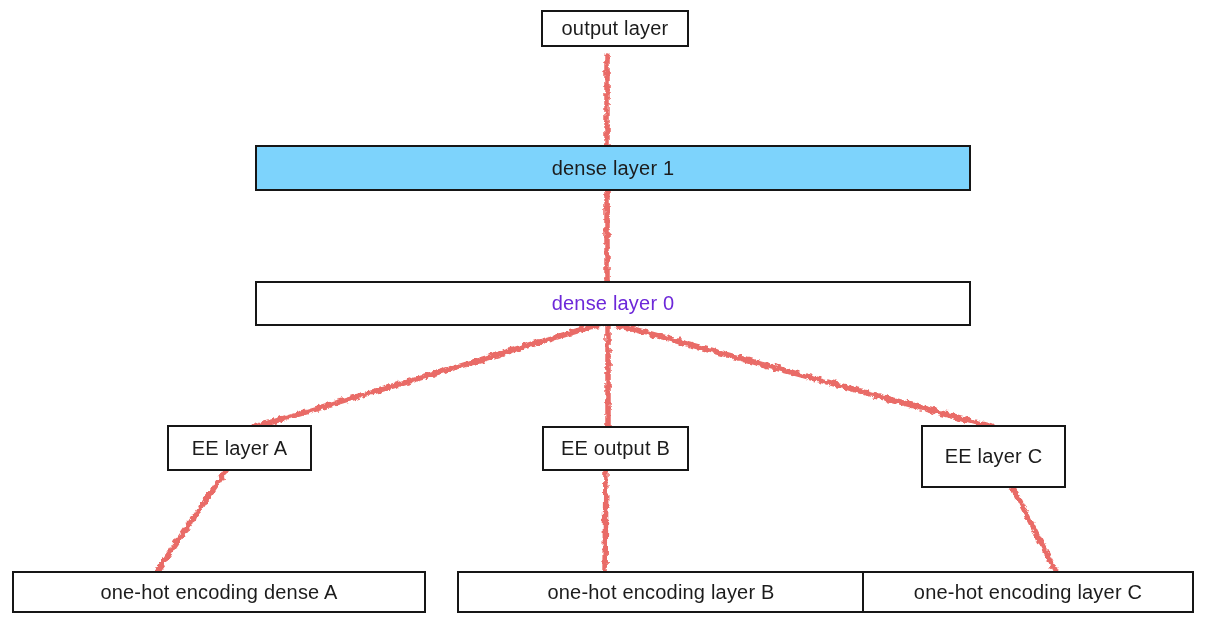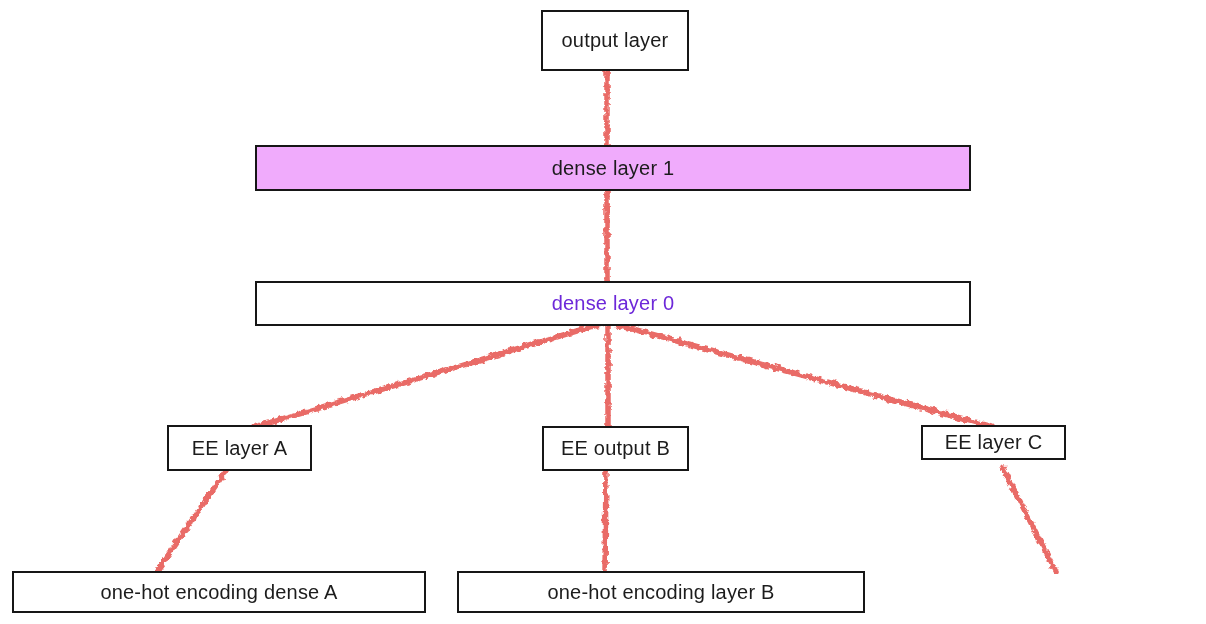--- a/index.html
+++ b/index.html
@@ -53,22 +53,23 @@
         <line x1="607" y1="189" x2="607" y2="283" stroke="#e8615c" stroke-width="5.5"></line>
         <line x1="607" y1="322" x2="252" y2="428" stroke="#e8615c" stroke-width="5.5"></line>
         <line x1="608" y1="322" x2="608" y2="428" stroke="#e8615c" stroke-width="5.5"></line>
         <line x1="607" y1="322" x2="992" y2="427" stroke="#e8615c" stroke-width="5.5"></line>
         <line x1="227" y1="469" x2="156" y2="573" stroke="#e8615c" stroke-width="5.5"></line>
         <line x1="606" y1="469" x2="605" y2="573" stroke="#e8615c" stroke-width="5.5"></line>
         <line x1="1003" y1="468" x2="1056" y2="572" stroke="#e8615c" stroke-width="5.5"></line>
       </g>
   </svg>
 
-  <div class="node" style="left: 541px; top: 10px; width: 148px; height: 61px; border-color: rgb(22, 22, 22); background: rgb(255, 255, 255); color: rgb(28, 28, 28);">output layer</div>
-  <div class="node" style="left: 255px; top: 145px; width: 716px; height: 46px; border-color: rgb(22, 22, 22); background: #f0abfc; color: rgb(28, 28, 28);">dense layer 1</div>
+  <div class="node" style="left: 541px; top: 10px; width: 148px; height: 37px; border-color: rgb(22, 22, 22); background: rgb(255, 255, 255); color: rgb(28, 28, 28);">output layer</div>
+  <div class="node" style="left: 255px; top: 145px; width: 716px; height: 46px; border-color: rgb(22, 22, 22); background: #7dd3fc; color: rgb(28, 28, 28);">dense layer 1</div>
   <div class="node" style="left: 255px; top: 281px; width: 716px; height: 45px; border-color: rgb(22, 22, 22); background: rgb(255, 255, 255); color: #6d28d9;">dense layer 0</div>
   <div class="node" style="left: 167px; top: 425px; width: 145px; height: 46px; border-color: rgb(22, 22, 22); background: rgb(255, 255, 255); color: rgb(28, 28, 28);">EE layer A</div>
   <div class="node" style="left: 542px; top: 426px; width: 147px; height: 45px; border-color: rgb(22, 22, 22); background: rgb(255, 255, 255); color: rgb(28, 28, 28);">EE output B</div>
-  <div class="node" style="left: 921px; top: 425px; width: 145px; height: 35px; border-color: rgb(22, 22, 22); background: rgb(255, 255, 255); color: rgb(28, 28, 28);">EE layer C</div>
+  <div class="node" style="left: 921px; top: 425px; width: 145px; height: 63px; border-color: rgb(22, 22, 22); background: rgb(255, 255, 255); color: rgb(28, 28, 28);">EE layer C</div>
   <div class="node" style="left: 12px; top: 571px; width: 414px; height: 42px; border-color: rgb(22, 22, 22); background: rgb(255, 255, 255); color: rgb(28, 28, 28);">one-hot encoding dense A</div>
   <div class="node" style="left: 457px; top: 571px; width: 408px; height: 42px; border-color: rgb(22, 22, 22); background: rgb(255, 255, 255); color: rgb(28, 28, 28);">one-hot encoding layer B</div>
+  <div class="node" style="left: 862px; top: 571px; width: 332px; height: 42px; border-color: rgb(22, 22, 22); background: rgb(255, 255, 255); color: rgb(28, 28, 28);">one-hot encoding layer C</div>
 
 </div>
 
 </body></html>

